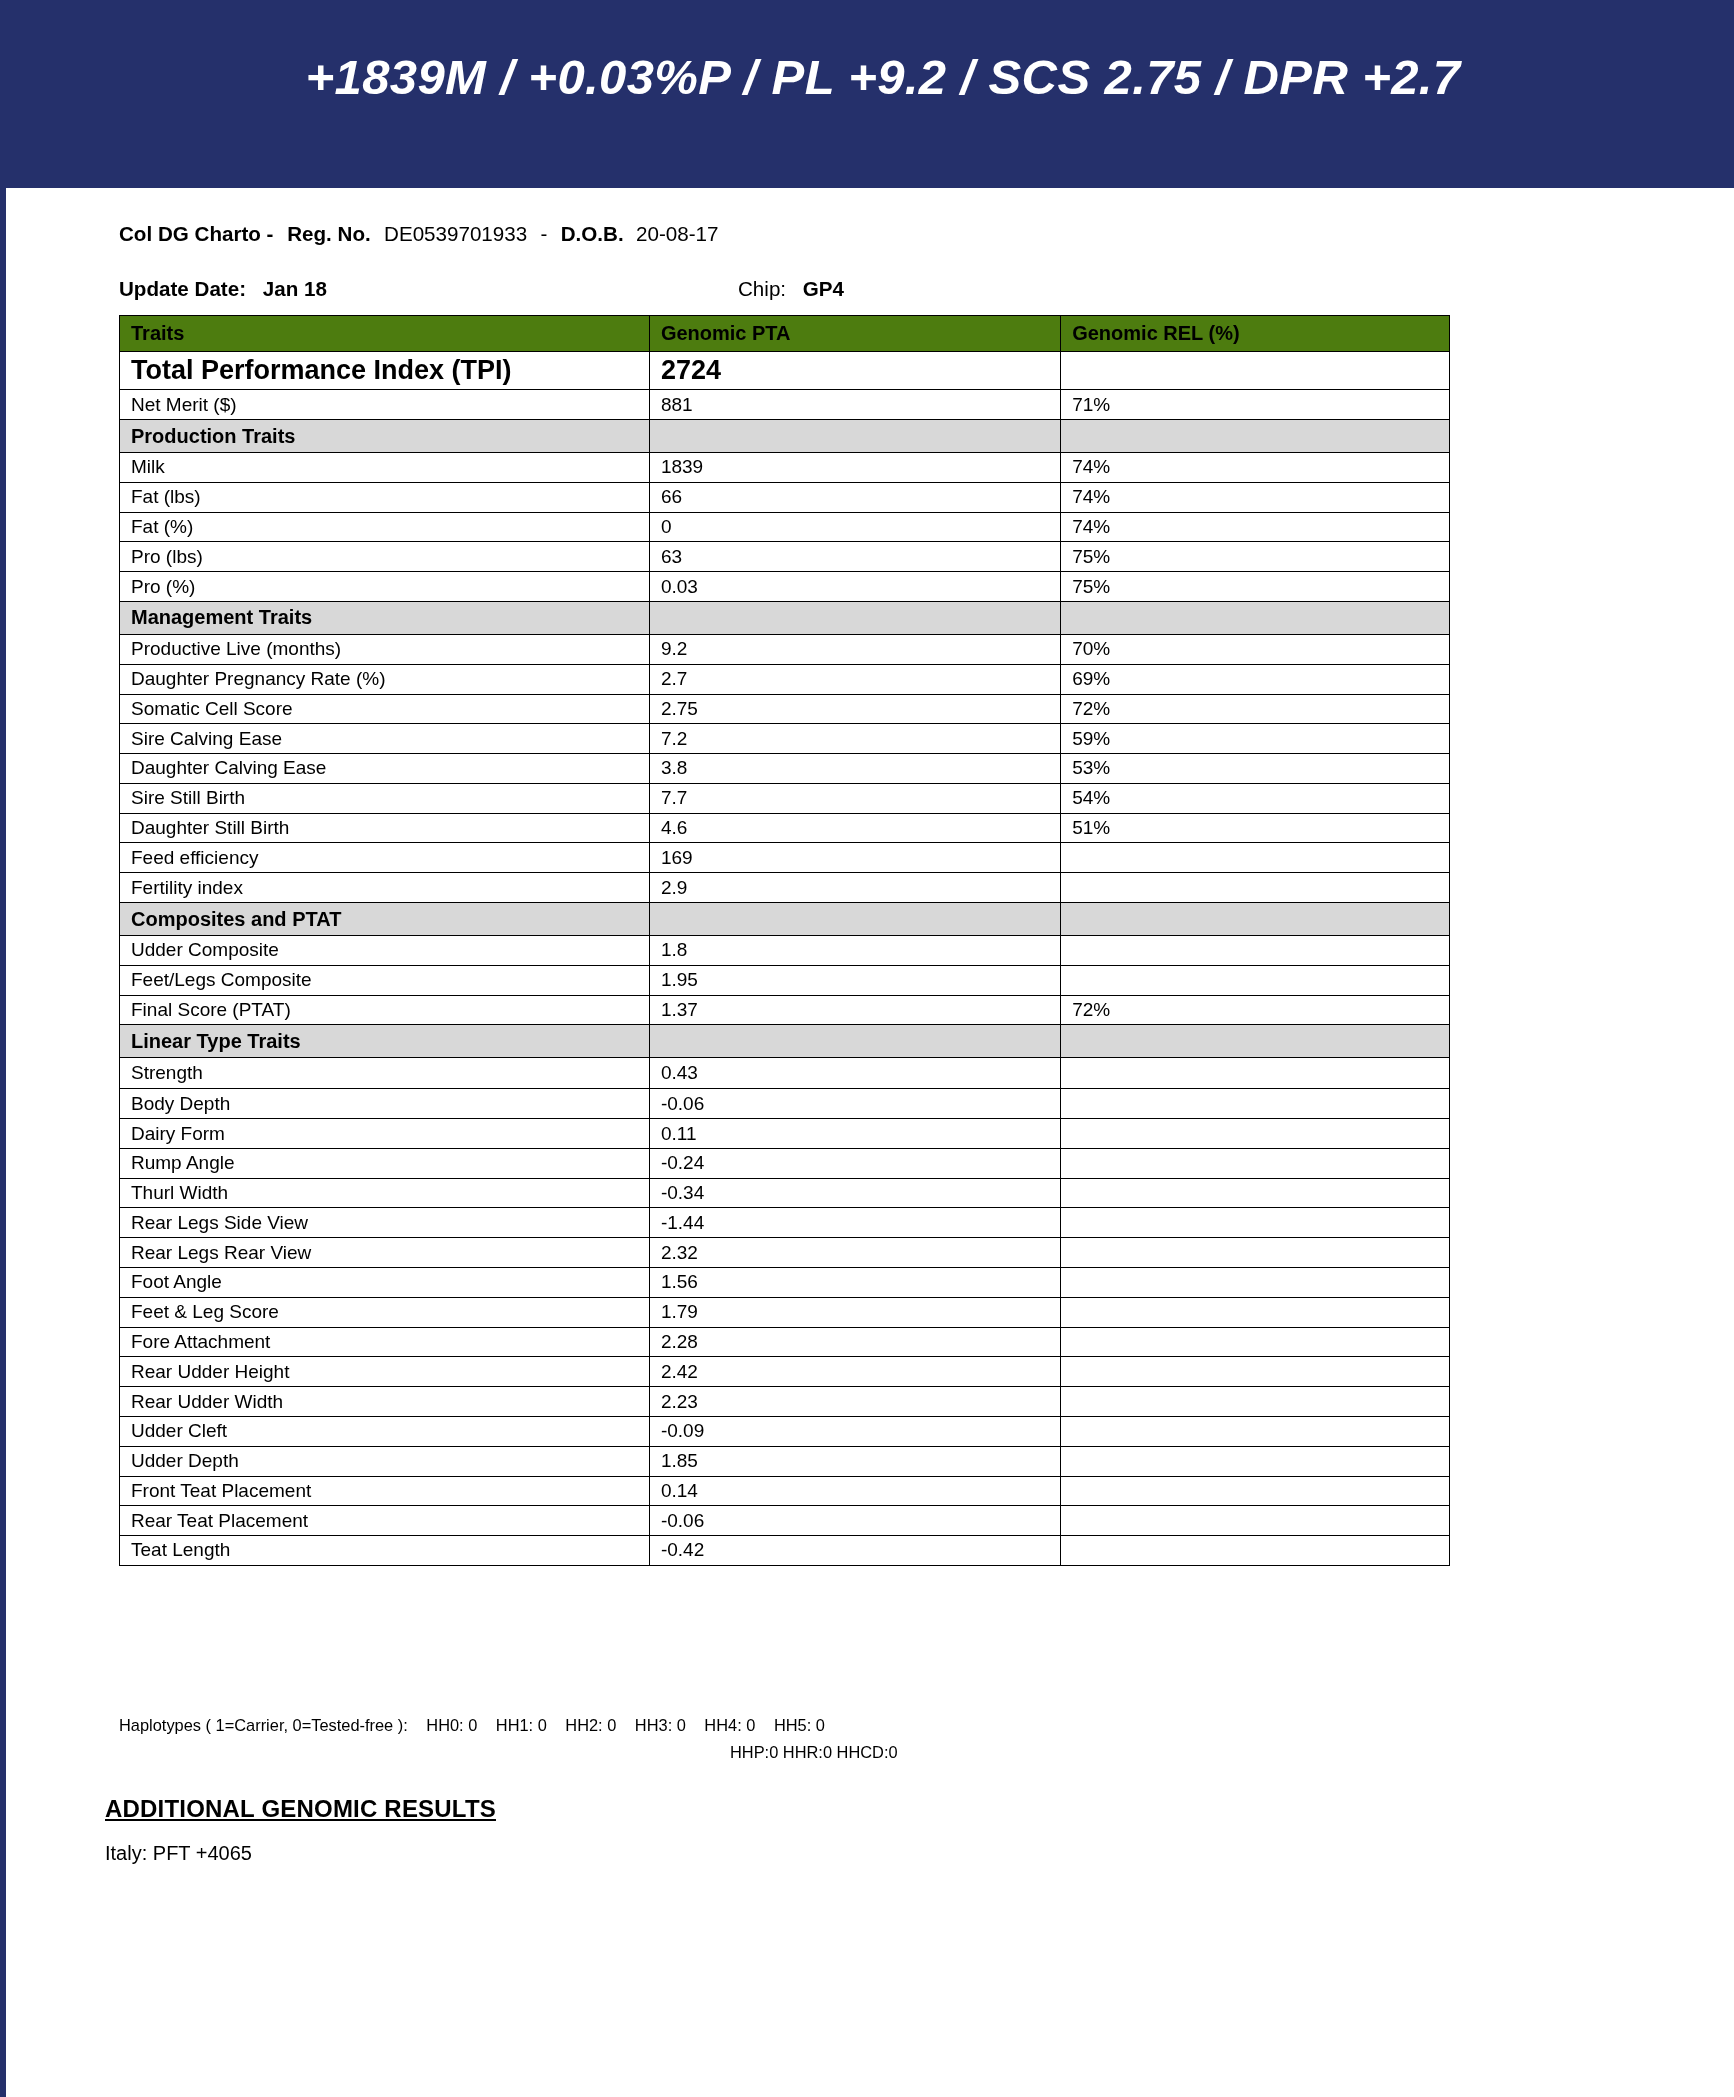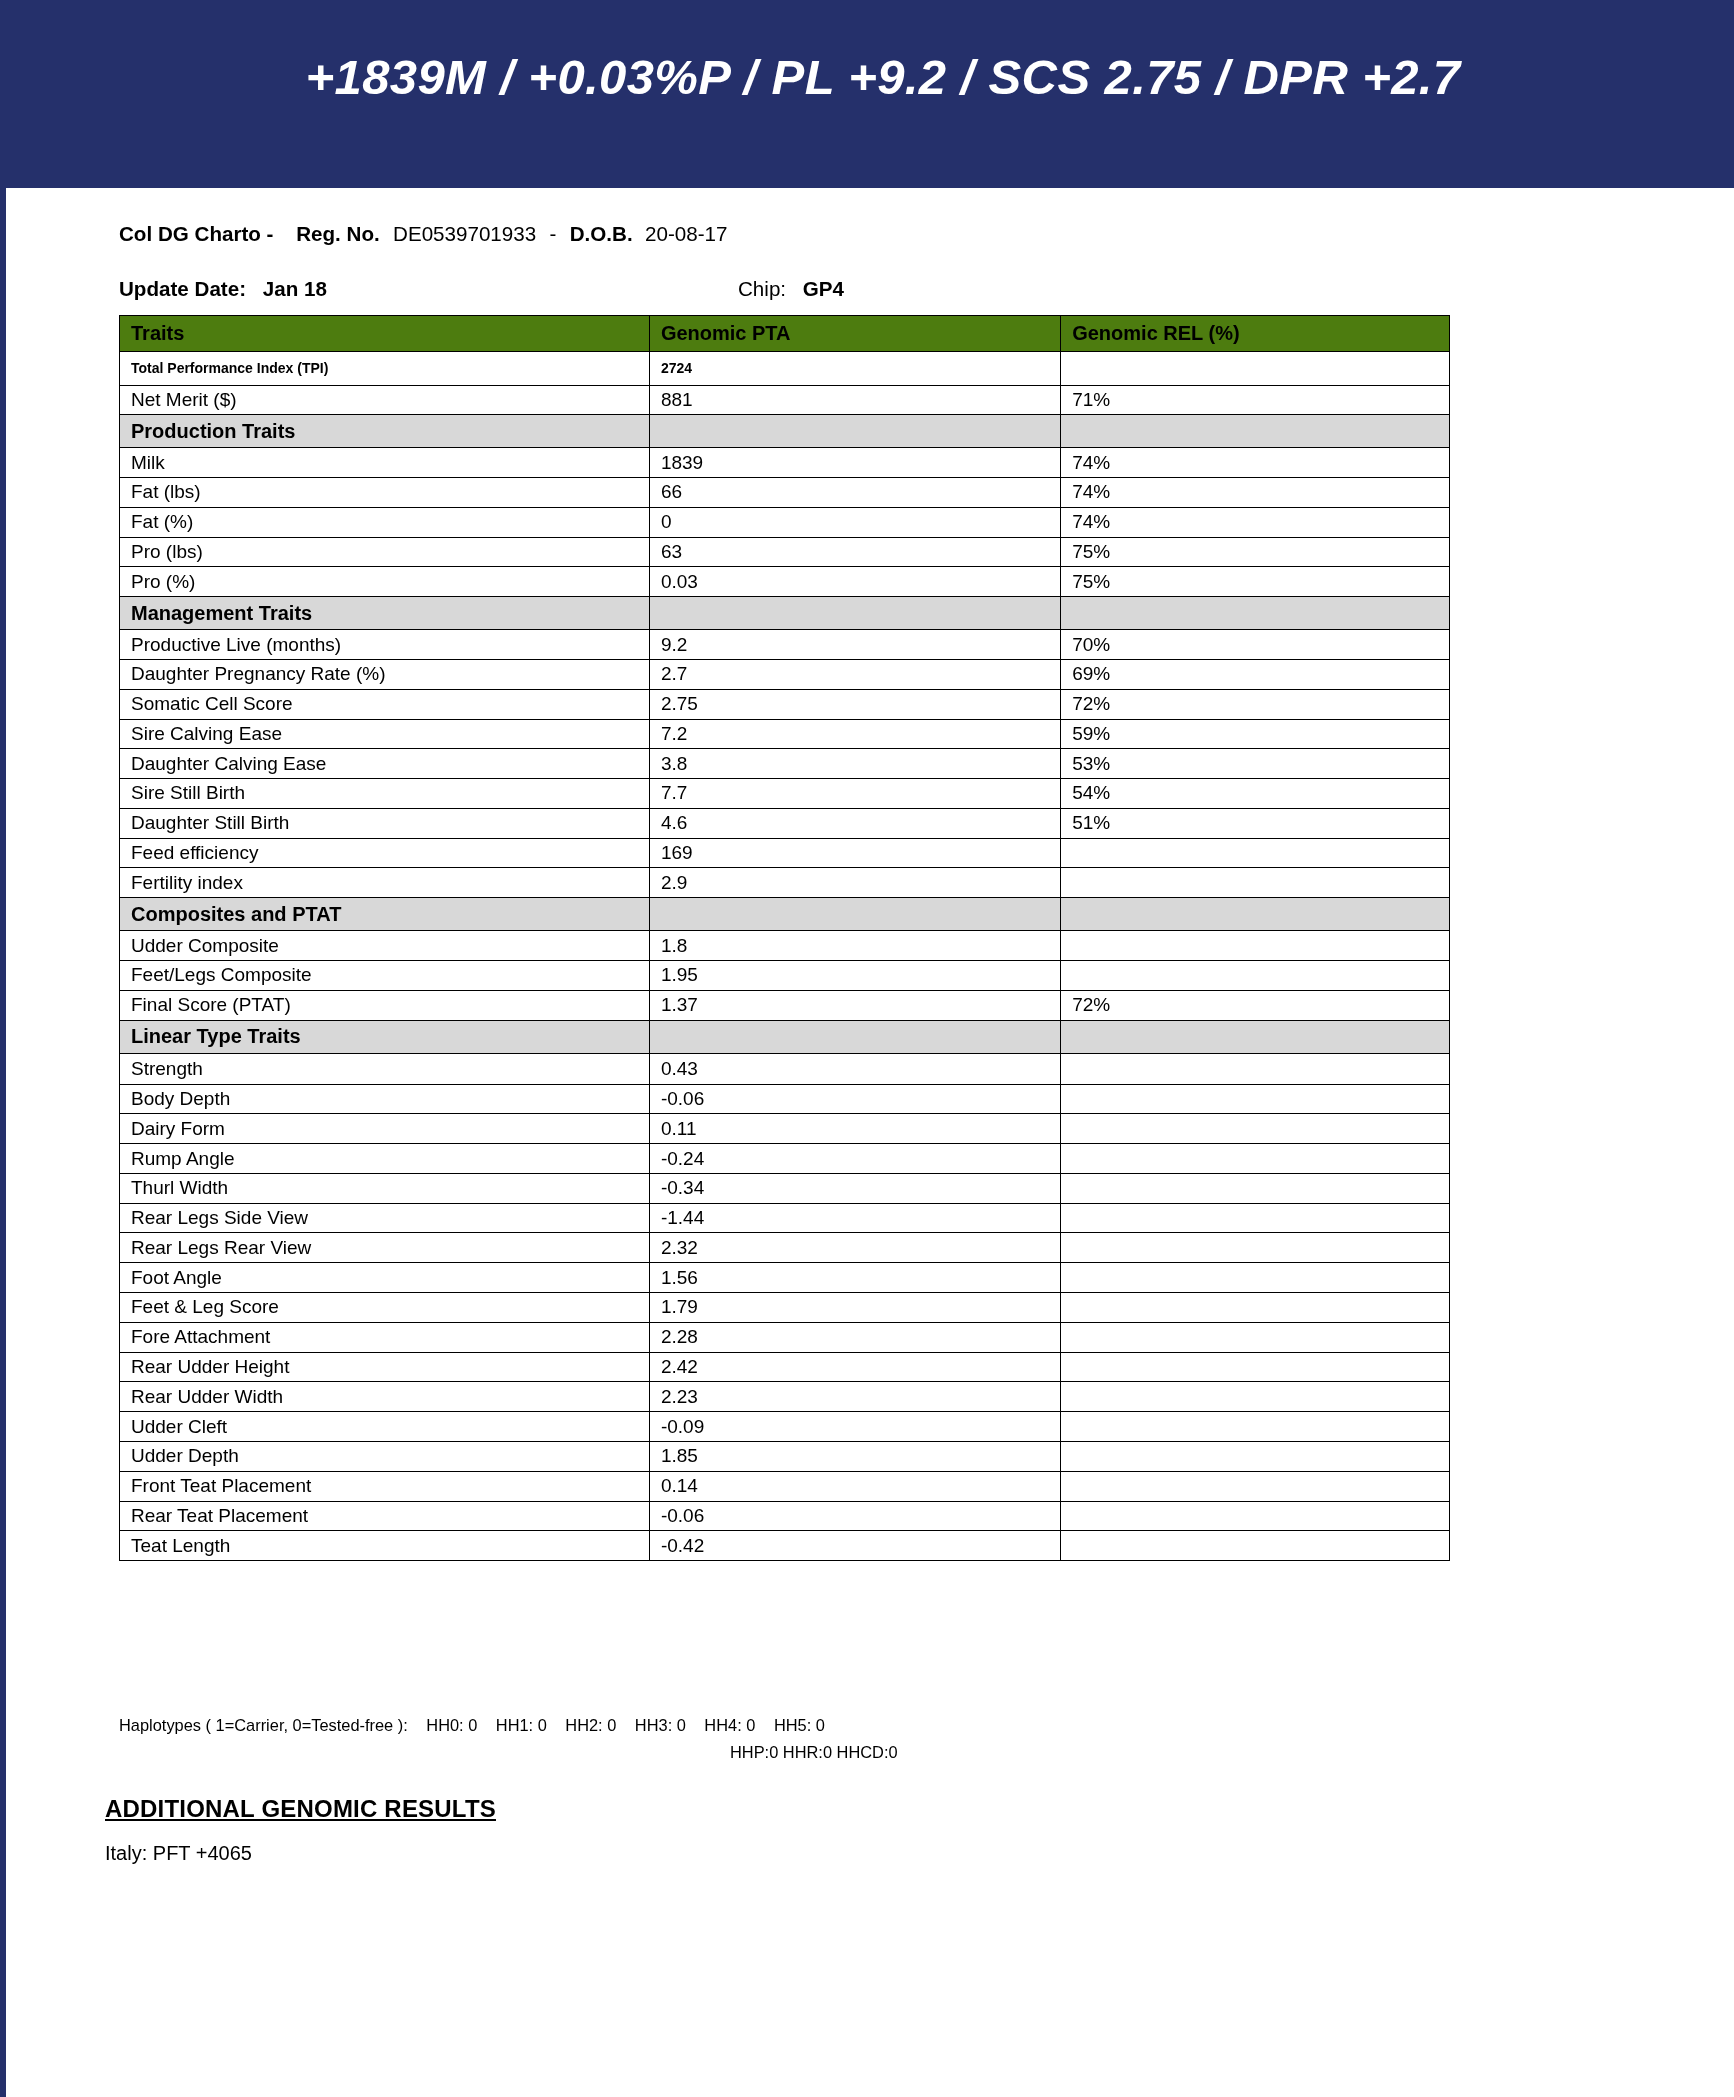--- a/index.html
+++ b/index.html
@@ -122,21 +122,21 @@
     border-bottom: 1.3px solid #000000;
   }
   tr.section td {
     background: #d8d8d8;
     font-weight: bold;
     font-size: 20px;
     height: 33px;
   }
   tr.big td {
     font-weight: bold;
-    font-size: 14px;
+    font-size: 27px;
     height: 34px;
   }
   tr.tall td { height: 31px; }
 
   
   .haplo-1 {
     position: absolute;
     left: 119px;
     top: 1716px;
     font-size: 16.4px;
@@ -173,21 +173,21 @@
 
 <div class="page">
 
   <div class="side-bar-left"></div>
 
   <div class="header-band"></div>
   <div class="header-title">+1839M / +0.03%P / PL +9.2 / SCS 2.75 / DPR +2.7</div>
 
   <div class="id-line">
     <span class="bold">Col DG Charto -</span>
-    <span class="bold" style="margin-left:17px;">Reg. No.</span>
+    <span class="bold" style="margin-left:8px;">Reg. No.</span>
     <span class="reg" style="margin-left:7.6px;">DE0539701933</span>
     <span style="margin-left:7.6px;">-</span>
     <span class="bold" style="margin-left:7.6px;">D.O.B.</span>
     <span class="reg" style="margin-left:6.7px;">20-08-17</span>
   </div>
 
   <div class="update-line">
     <span class="lbl">Update Date:</span>
     <span class="val">Jan 18</span>
   </div>

